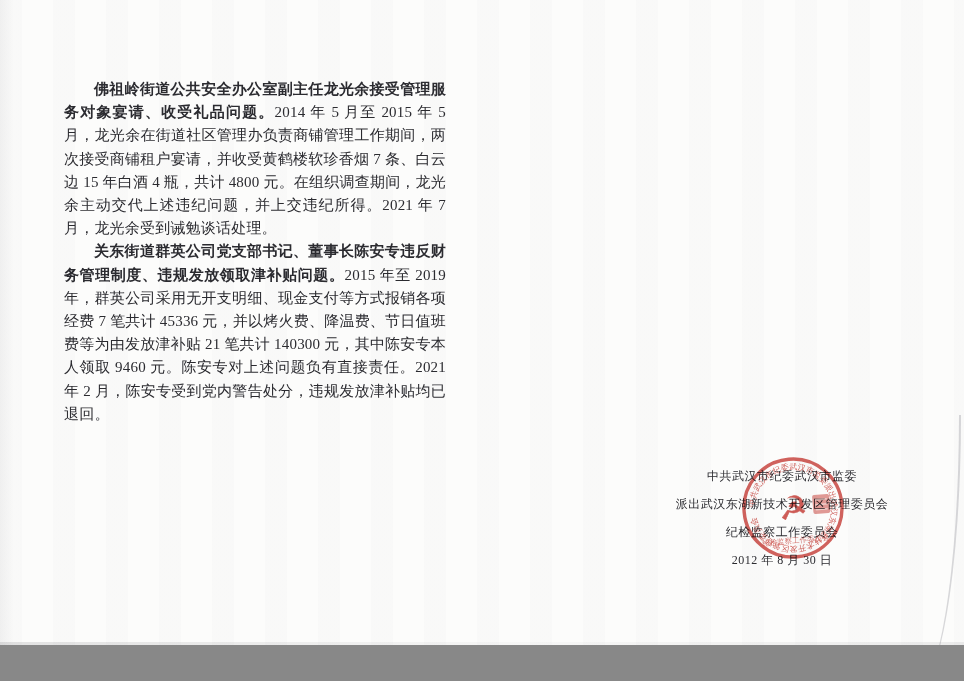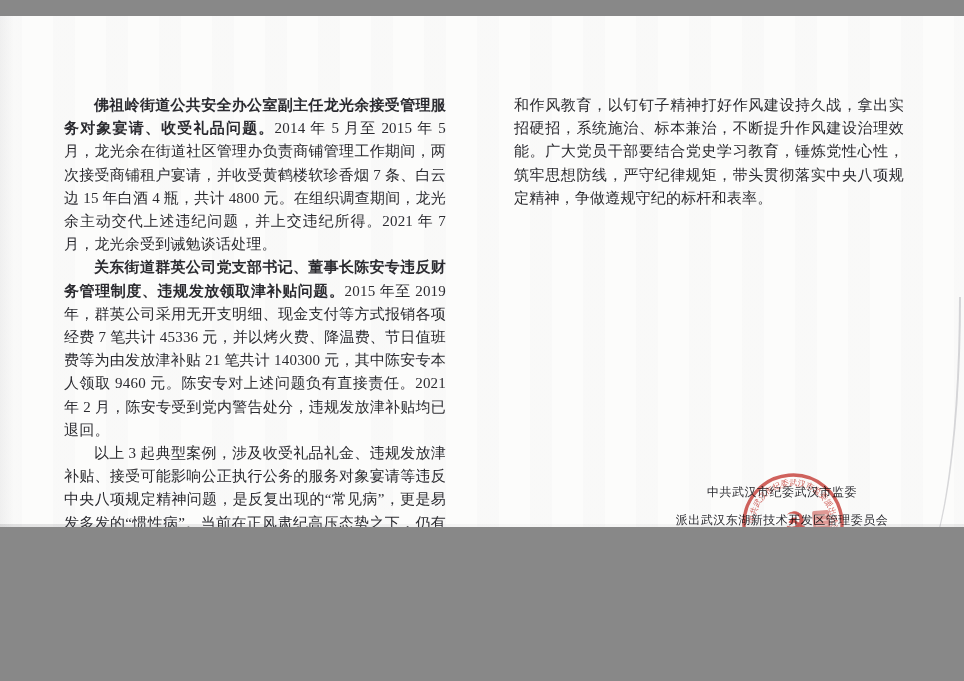--- a/index.html
+++ b/index.html
@@ -1,19 +1,19 @@
 <!DOCTYPE html>
 <html><head>
 <meta charset="utf-8">
 <style>
   html,body{margin:0;padding:0;background:#888;}
   .sheet{
     position:relative;
-    width:964px;height:511px;
-    margin:16px auto;
+    width:964px;height:645px;
+    margin:0 auto;
     overflow:hidden;
     background:
       linear-gradient(90deg, rgba(60,60,70,0.05), rgba(0,0,0,0) 14px),
       repeating-linear-gradient(90deg, rgba(120,120,135,0.022) 0 22px, rgba(0,0,0,0) 22px 53px),
       #fcfcfb;
     font-family:"Liberation Serif","DejaVu Serif",serif;
     color:#2b2b30;
   }
   .scan-edge-right{
     position:absolute;right:3px;bottom:-50px;width:46px;height:280px;
@@ -61,25 +61,23 @@
   .stamp svg{display:block;width:104px;height:104px;}
 </style>
 </head>
 <body>
 
 <div class="sheet">
 
   <div class="col col-left">
     <p class="indent"><span class="lead">佛祖岭街道公共安全办公室副主任龙光余接受管理服务对象宴请、收受礼品问题。</span><span>2014 年 5 月至 2015 年 5 月，龙光余在街道社区管理办负责商铺管理工作期间，两次接受商铺租户宴请，并收受黄鹤楼软珍香烟 7 条、白云边 15 年白酒 4 瓶，共计 4800 元。在组织调查期间，龙光余主动交代上述违纪问题，并上交违纪所得。2021 年 7 月，龙光余受到诫勉谈话处理。</span></p>
     <p class="indent"><span class="lead">关东街道群英公司党支部书记、董事长陈安专违反财务管理制度、违规发放领取津补贴问题。</span><span>2015 年至 2019 年，群英公司采用无开支明细、现金支付等方式报销各项经费 7 笔共计 45336 元，并以烤火费、降温费、节日值班费等为由发放津补贴 21 笔共计 140300 元，其中陈安专本人领取 9460 元。陈安专对上述问题负有直接责任。2021 年 2 月，陈安专受到党内警告处分，违规发放津补贴均已退回。</span></p>
-    <p class="indent">以上 3 起典型案例，涉及收受礼品礼金、违规发放津补贴、接受可能影响公正执行公务的服务对象宴请等违反中央八项规定精神问题，是反复出现的“常见病”，更是易发多发的“惯性病”。当前在正风肃纪高压态势之下，仍有极少数党员干部抱有侥幸心理，不收敛、不收手、不知止，违反中央八项规定精神问题依然在一定范围存在。广大党员干部要以案为鉴，深刻汲取教训，时刻自省自律，切实做到知敬畏、存戒惧、守底线。</p>
   </div>
 
   <div class="col col-right">
-    <p>和作风教育，以钉钉子精神打好作风建设持久战，拿出实招硬招，系统施治、标本兼治，不断提升作风建设治理效能。广大党员干部要结合党史学习教育，锤炼党性心性，筑牢思想防线，严守纪律规矩，带头贯彻落实中央八项规定精神，争做遵规守纪的标杆和表率。</p>
   </div>
 
   <div class="signature">
     <div>中共武汉市纪委武汉市监委</div>
     <div>派出武汉东湖新技术开发区管理委员会</div>
     <div>纪检监察工作委员会</div>
     <div>2012 年 8 月 30 日</div>
   </div>
 
   <div class="stamp">

